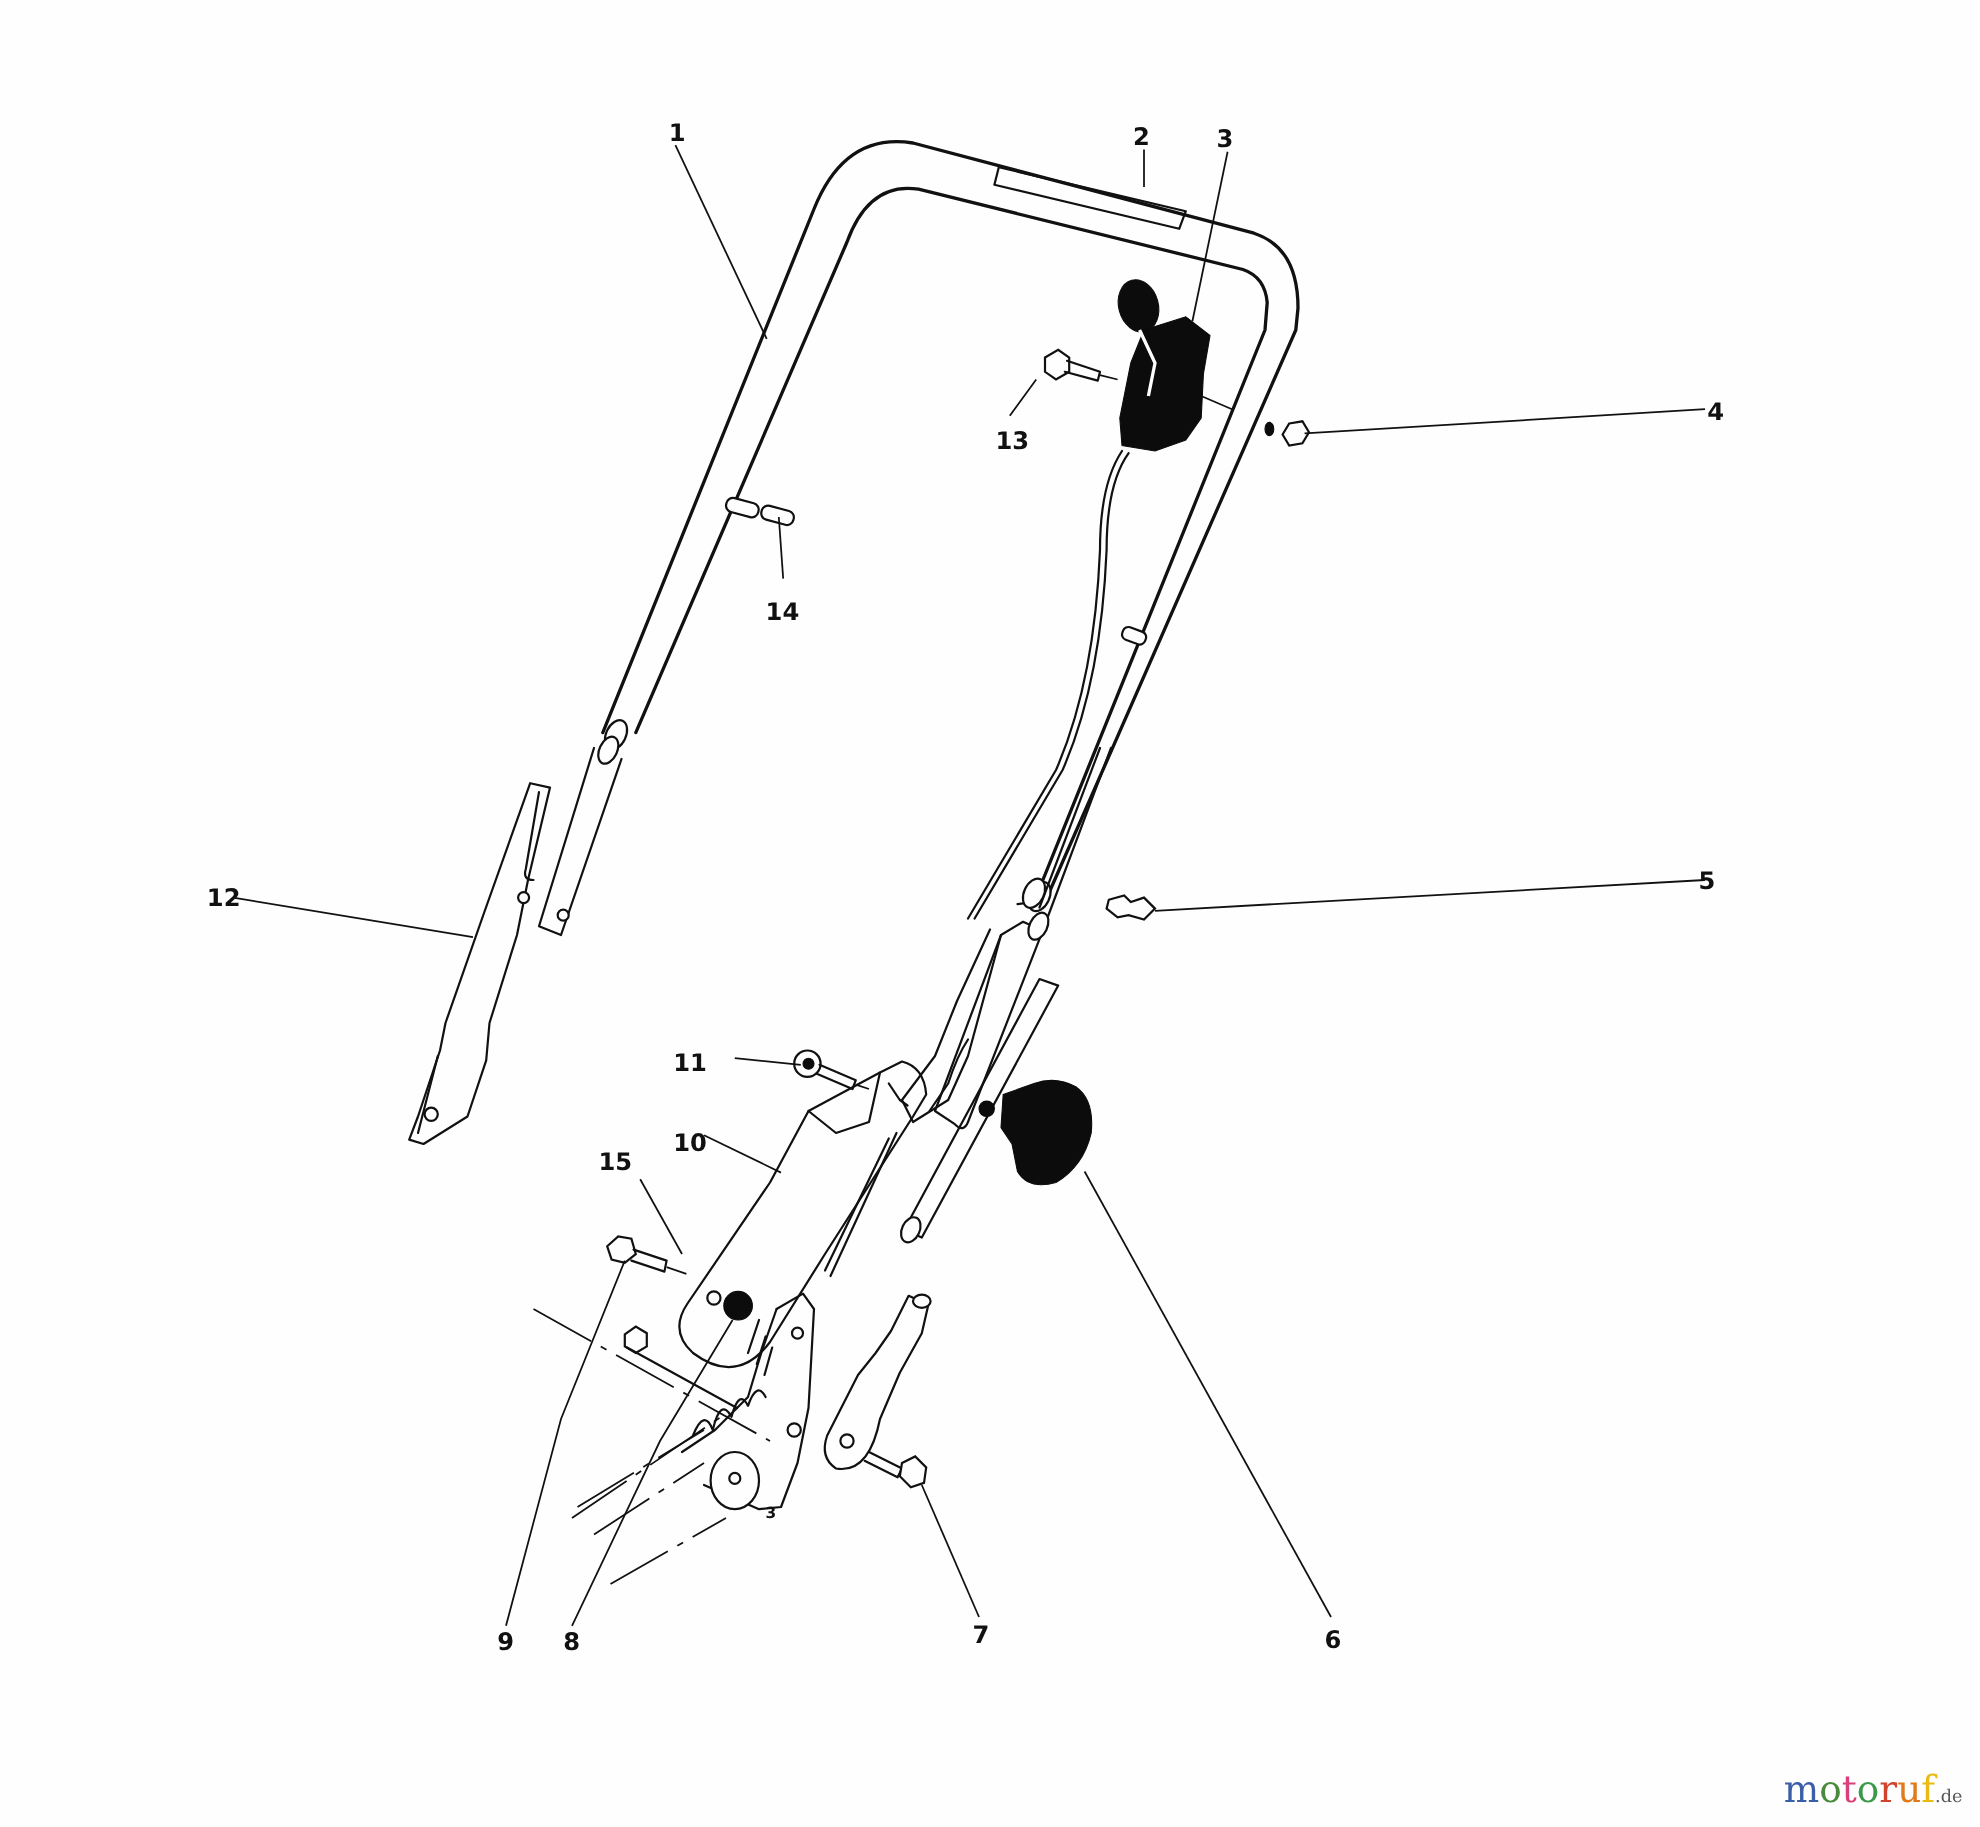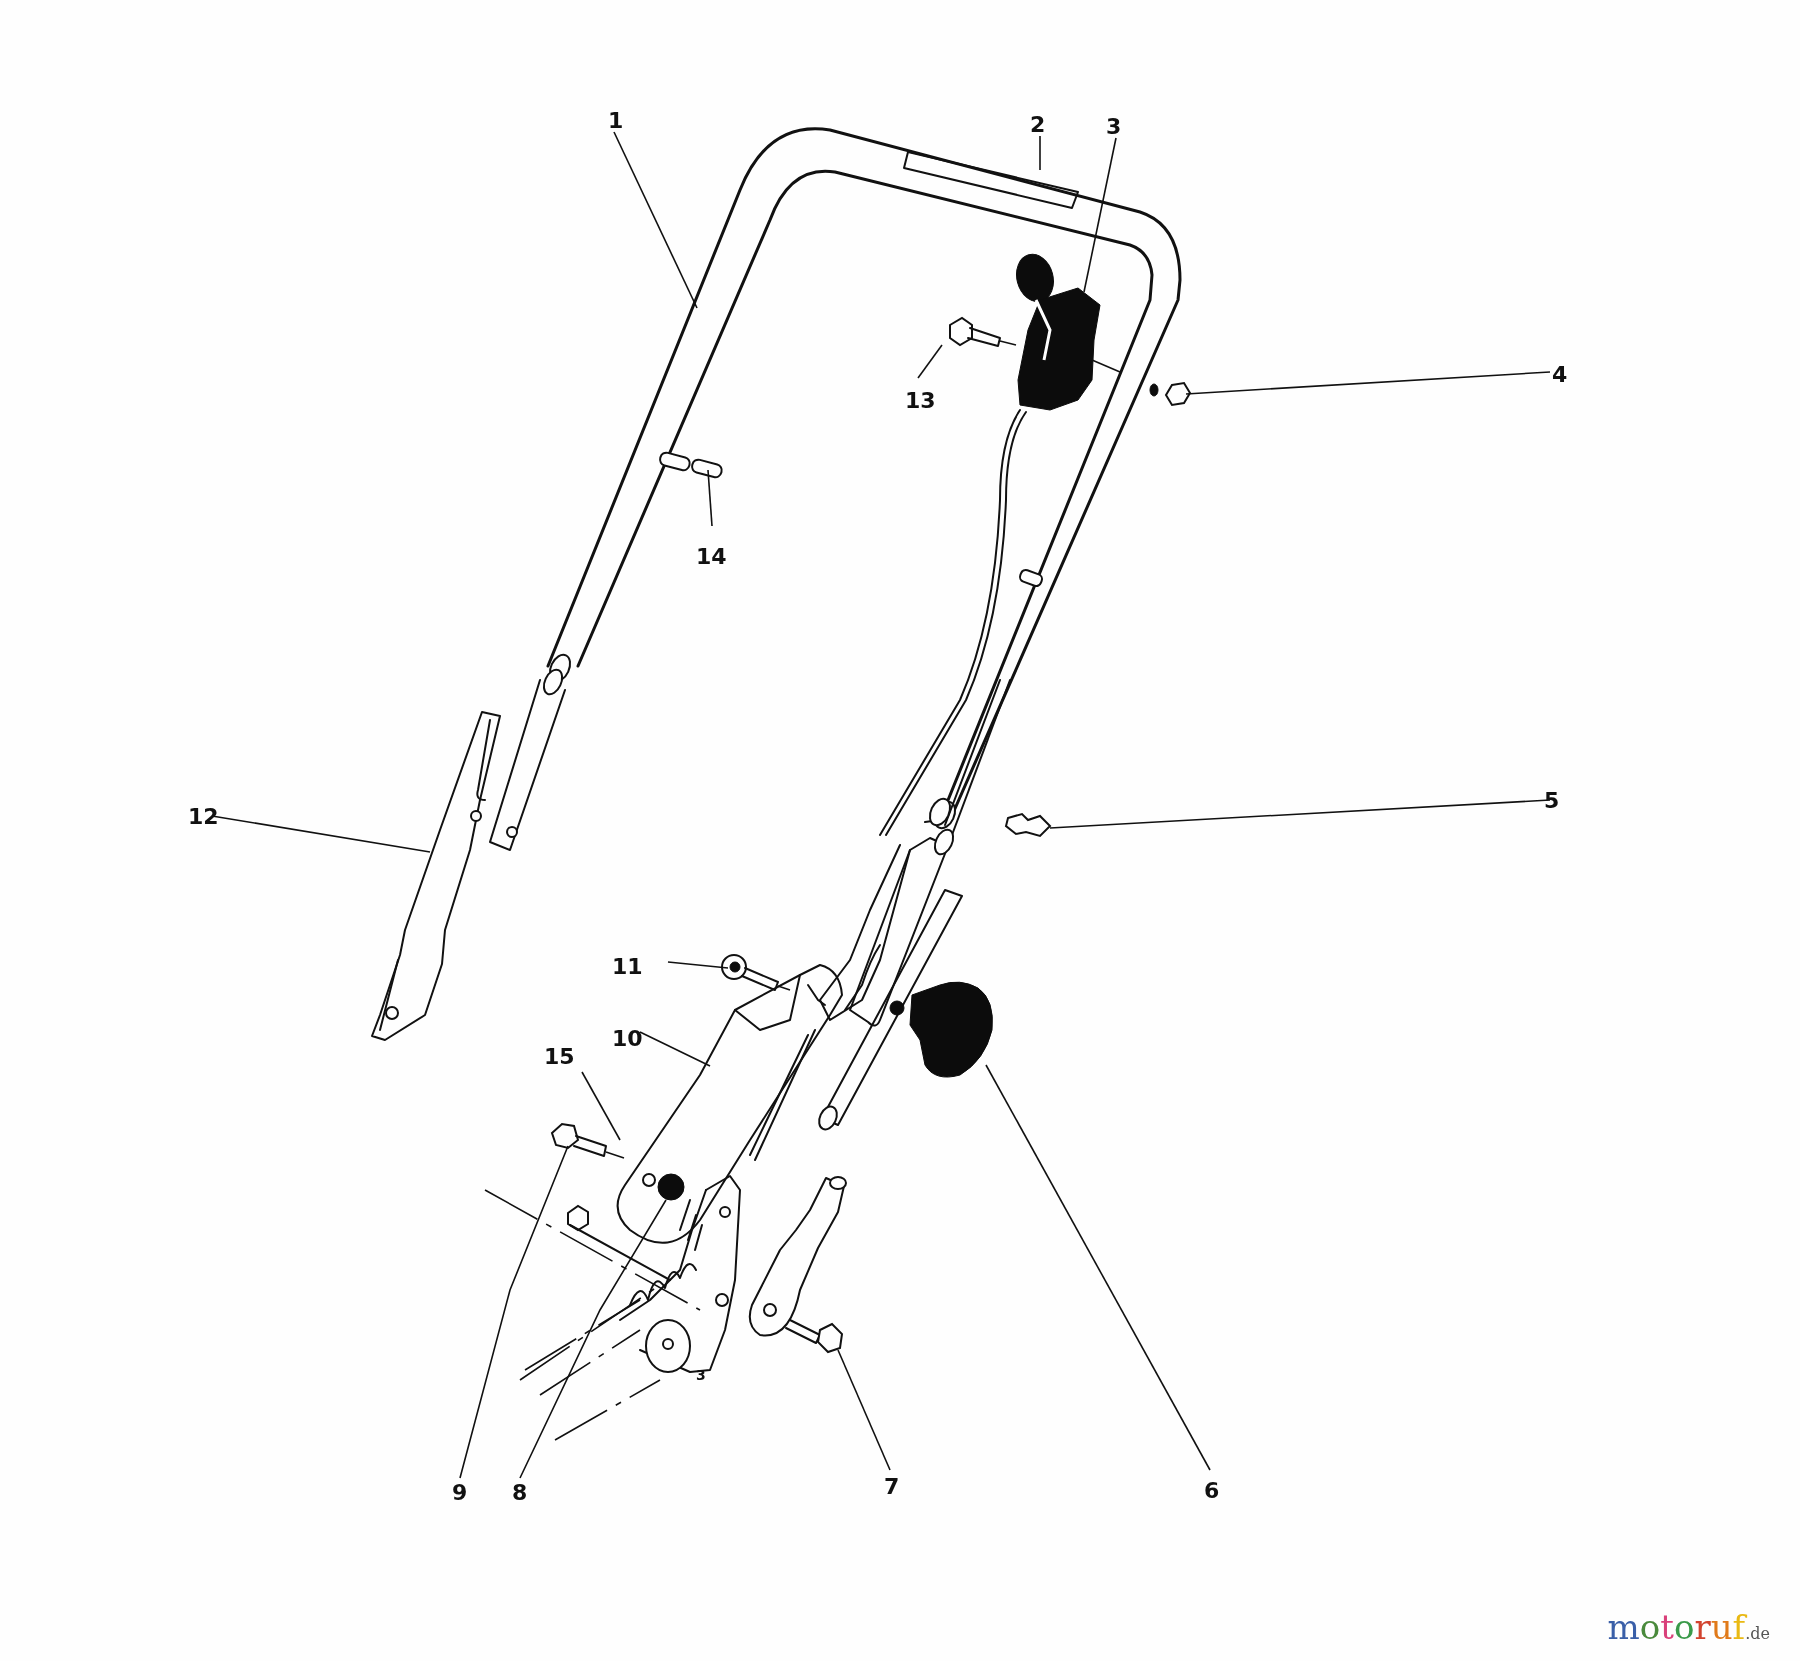--- a/index.html
+++ b/index.html
@@ -5,21 +5,21 @@
   html, body { margin:0; padding:0; background:#fefefe; }
   body { width:1800px; height:1661px; position:relative; overflow:hidden; font-family:"DejaVu Sans", sans-serif; }
   #diagram { position:absolute; left:0; top:0; width:1800px; height:1661px; }
   .lbl { font-family:"DejaVu Sans", sans-serif; font-weight:bold; font-size:22px; fill:#111; }
   .ln { stroke:#111; stroke-width:2; fill:none; stroke-linecap:round; stroke-linejoin:round; }
   .ln3 { stroke:#111; stroke-width:3; fill:none; stroke-linecap:round; stroke-linejoin:round; }
   .lead { stroke:#111; stroke-width:1.6; fill:none; }
   .dash { stroke:#111; stroke-width:1.6; fill:none; stroke-dasharray:60 10 6 10; }
   .blk { fill:#0c0c0c; stroke:#0c0c0c; }
   .wht { fill:#fefefe; stroke:#111; stroke-width:2; }
-  #watermark { position:absolute; right:30px; bottom:14px; font-family:"DejaVu Serif", serif; font-size:34px; letter-spacing:0px; }
+  #watermark { position:absolute; right:16px; bottom:14px; font-family:"DejaVu Serif", serif; font-size:34px; letter-spacing:0px; }
   #watermark .tld { font-size:16px; color:#555; }
 </style>
 </head>
 <body>
 
 <svg id="diagram" viewBox="0 0 1800 1661" xmlns="http://www.w3.org/2000/svg">
 
   <g>
 
     <path class="ln3" d="M548,666 L740,190 Q768,120 830,130 L1140,212 Q1180,225 1180,280 L1178,300 L950,820"></path>

